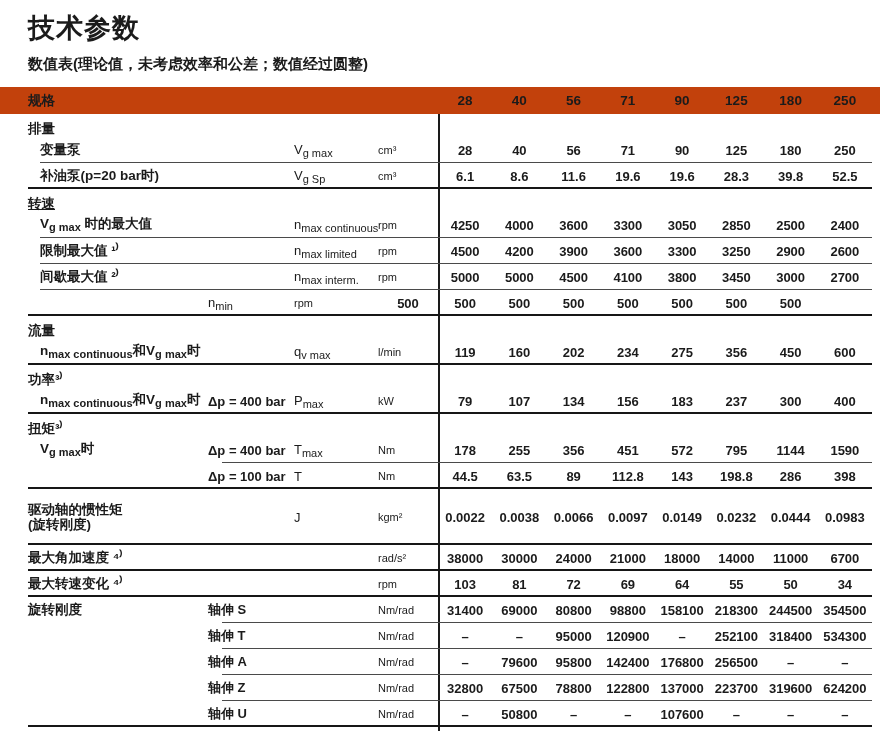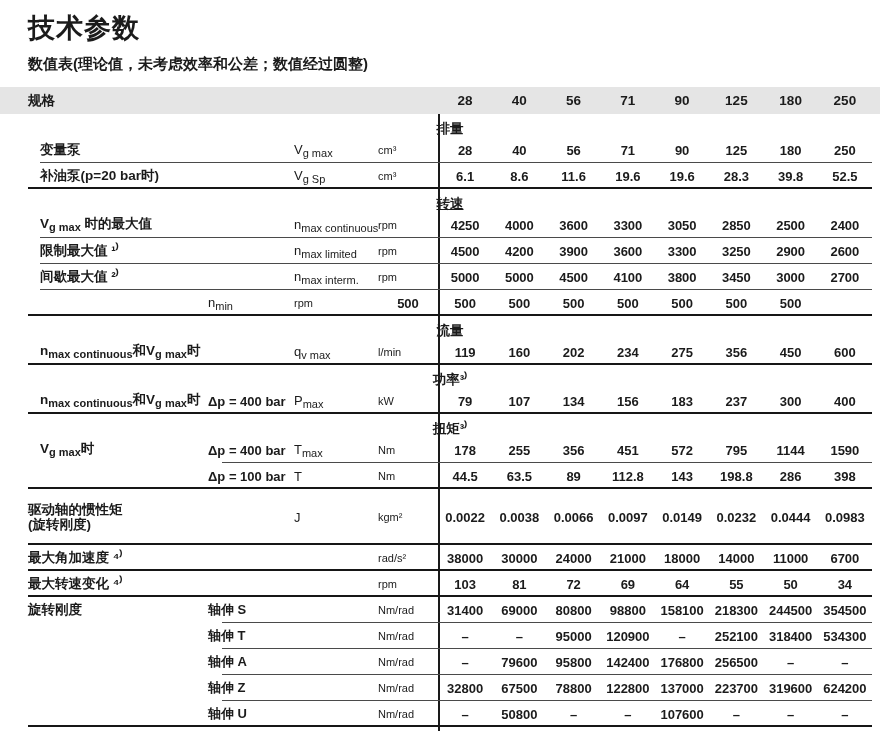--- a/index.html
+++ b/index.html
@@ -11,22 +11,22 @@
   .page{padding-top:8px;}
   h1.title{margin:2px 0 9px 28px;font-size:27px;font-weight:bold;letter-spacing:1px;}
   .subtitle{margin:0 0 13px 28px;font-size:15px;font-weight:bold;}
   .table{position:relative;}
   .vline{position:absolute;left:438px;top:0;bottom:0;width:2px;background:#1a1a1a;}
   .row{
     position:relative;display:grid;
     grid-template-columns:180px 86px 84px 60px repeat(8,1fr);
     padding:0 8px 0 28px;align-items:center;height:26px;
   }
-  .row.head{height:27px;background:#e5e5e5;}
-  .row.section{height:22px;align-items:end;padding-bottom:1px;text-align:center;}
+  .row.head{height:27px;background:#c2410c;}
+  .row.section{height:22px;align-items:end;padding-bottom:1px;}
   .row.tall{height:56px;}
   .c{font-size:13px;white-space:nowrap;}
   .label{font-weight:bold;font-size:13.5px;line-height:1.12;}
   .label.ind{padding-left:12px;}
   .sec{font-size:13.5px;font-weight:bold;}
   .cond{font-weight:bold;}
   .sym{font-size:13px;}
   .unit{font-size:11px;}
   .val{text-align:center;font-weight:bold;font-size:13px;}
   .head .val{font-size:13.5px;}

